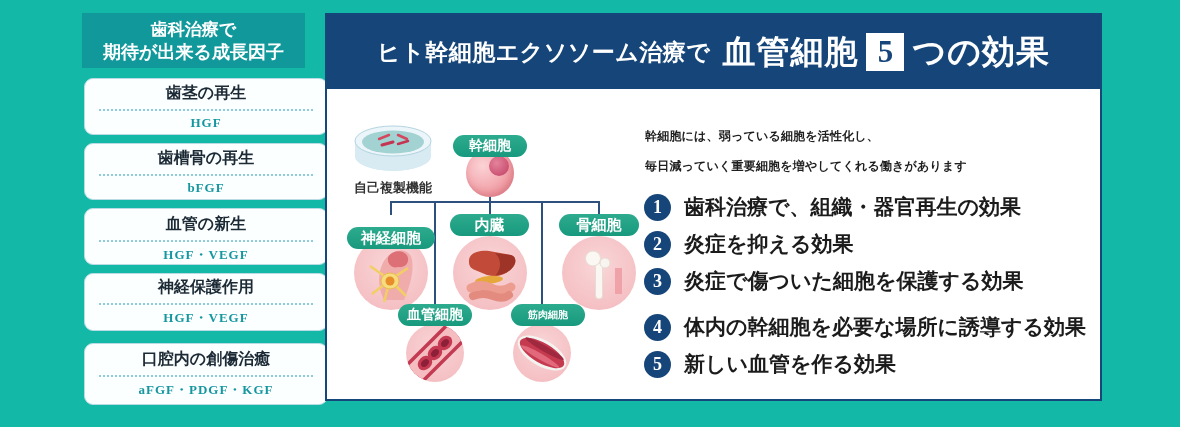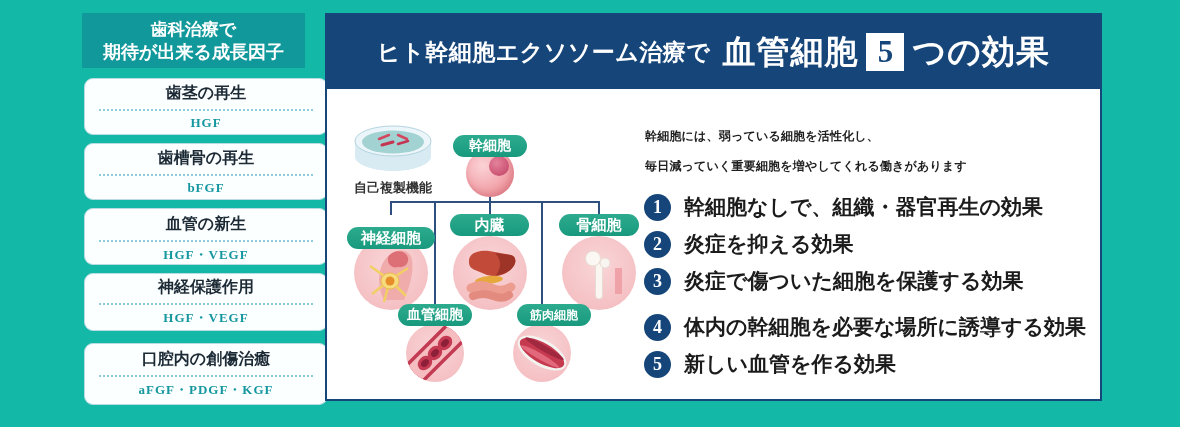--- a/index.html
+++ b/index.html
@@ -34,21 +34,21 @@
   .tree-lines{position:absolute;left:0;top:0;}
   .pill{position:absolute;height:22px;border-radius:12px;z-index:3;
     background:linear-gradient(180deg,#2dab8e,#18997d);color:#fff;font-weight:bold;font-size:15px;
     display:flex;align-items:center;justify-content:center;
     font-family:"Liberation Sans","DejaVu Sans",sans-serif;}
   .pill-root{left:126px;top:120px;width:74px;font-size:14px;}
   .p-nerve{left:20px;top:199px;width:88px;margin-top:13px;}
   .p-organ{left:123px;top:199px;width:79px;}
   .p-bone{left:232px;top:199px;width:80px;}
   .p-vessel{left:71px;top:289px;width:74px;font-size:14px;}
-  .p-muscle{left:190px;top:289px;width:74px;font-size:12px;}
+  .p-muscle{left:184px;top:289px;width:74px;font-size:10px;}
   .stemcell{position:absolute;left:139px;top:134px;width:48px;height:48px;border-radius:50%;z-index:2;
     background:radial-gradient(circle at 35% 35%, #fbd3d6, #f1a0a7 62%, #e48790);
     box-shadow:inset -2px -3px 6px rgba(200,90,105,.45);}
   .stemcell .nucleus{position:absolute;left:23px;top:7px;width:20px;height:20px;border-radius:50%;
     background:radial-gradient(circle at 38% 35%, #e4839b, #cb5374 70%, #bc4767);}
   .cell{position:absolute;border-radius:50%;z-index:2;overflow:hidden;
     background:radial-gradient(circle at 50% 40%, #f9d6d8, #f3b8bc);}
   .c-nerve{left:27px;top:221px;width:74px;height:74px;}
   .c-organ{left:126px;top:221px;width:74px;height:74px;}
   .c-bone{left:235px;top:221px;width:74px;height:74px;}
@@ -214,21 +214,21 @@
       </svg>
     </div>
 
     <div class="intro">
       <div>幹細胞には、弱っている細胞を活性化し、</div>
       <div>毎日減っていく重要細胞を増やしてくれる働きがあります</div>
     </div>
 
     <div class="effect-row r1">
       <span class="badge">1</span>
-      <span class="etext">幹細胞なしで、組織・器官再生の効果</span>
+      <span class="etext">歯科治療で、組織・器官再生の効果</span>
     </div>
     <div class="effect-row r2">
       <span class="badge">2</span>
       <span class="etext">炎症を抑える効果</span>
     </div>
     <div class="effect-row r3">
       <span class="badge">3</span>
       <span class="etext">炎症で傷ついた細胞を保護する効果</span>
     </div>
     <div class="effect-row r4">

